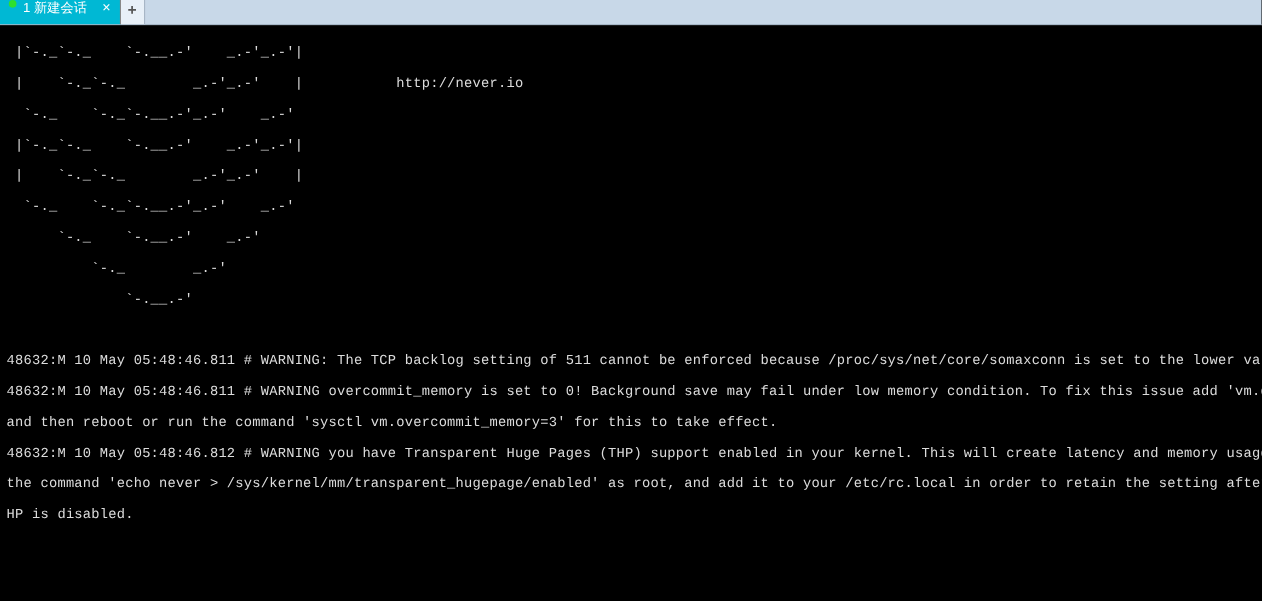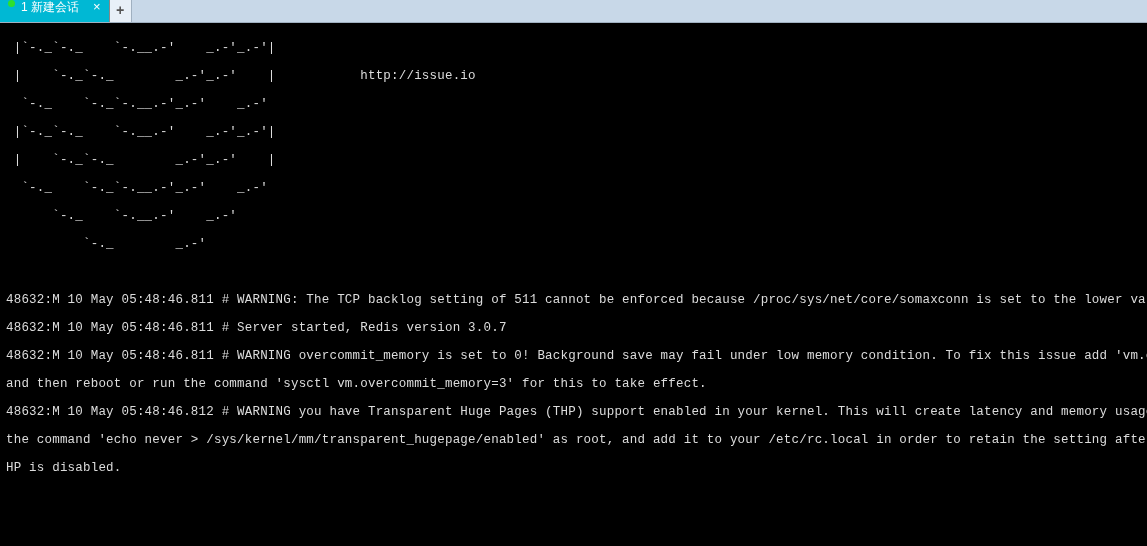--- a/index.html
+++ b/index.html
@@ -71,30 +71,30 @@
   <div class="tab">
     <span class="dot"></span>
     <span>1 新建会话</span>
     <span class="tab-close">×</span>
   </div>
   <div class="tab-new">+</div>
 </div>
 
 <div class="terminal">
 <div> |`-._`-._    `-.__.-'    _.-'_.-'|</div>
-<div> |    `-._`-._        _.-'_.-'    |           http://issue.io</div>
+<div> |    `-._`-._        _.-'_.-'    |           http://never.io</div>
 <div>  `-._    `-._`-.__.-'_.-'    _.-'</div>
 <div> |`-._`-._    `-.__.-'    _.-'_.-'|</div>
 <div> |    `-._`-._        _.-'_.-'    |</div>
 <div>  `-._    `-._`-.__.-'_.-'    _.-'</div>
 <div>      `-._    `-.__.-'    _.-'</div>
 <div>          `-._        _.-'</div>
+<div>              `-.__.-'</div>
 <div class="blank"></div>
 <div>48632:M 10 May 05:48:46.811 # WARNING: The TCP backlog setting of 511 cannot be enforced because /proc/sys/net/core/somaxconn is set to the lower value of 128.</div>
-<div>48632:M 10 May 05:48:46.811 # Server started, Redis version 3.0.7</div>
 <div>48632:M 10 May 05:48:46.811 # WARNING overcommit_memory is set to 0! Background save may fail under low memory condition. To fix this issue add 'vm.overcommit_memo</div>
 <div>and then reboot or run the command 'sysctl vm.overcommit_memory=3' for this to take effect.</div>
 <div>48632:M 10 May 05:48:46.812 # WARNING you have Transparent Huge Pages (THP) support enabled in your kernel. This will create latency and memory usage issues with R</div>
 <div>the command 'echo never &gt; /sys/kernel/mm/transparent_hugepage/enabled' as root, and add it to your /etc/rc.local in order to retain the setting after a reboot. Red</div>
 <div>HP is disabled.</div>
 
 
 
 
 

